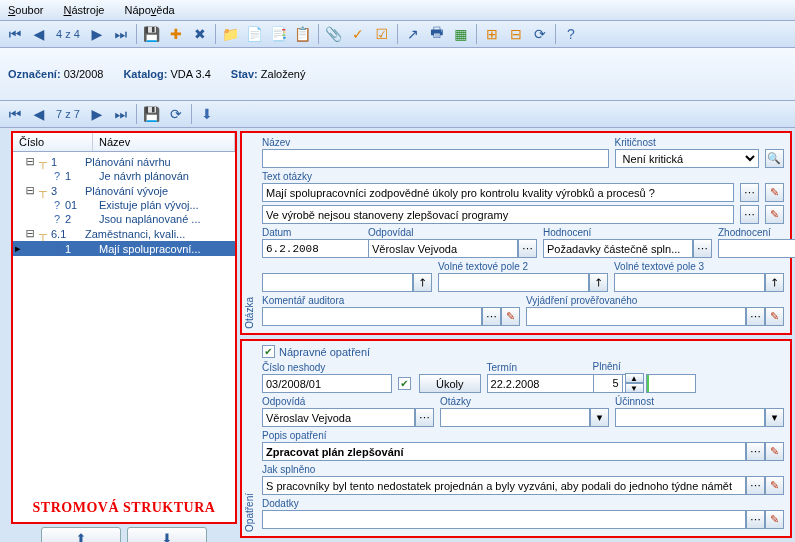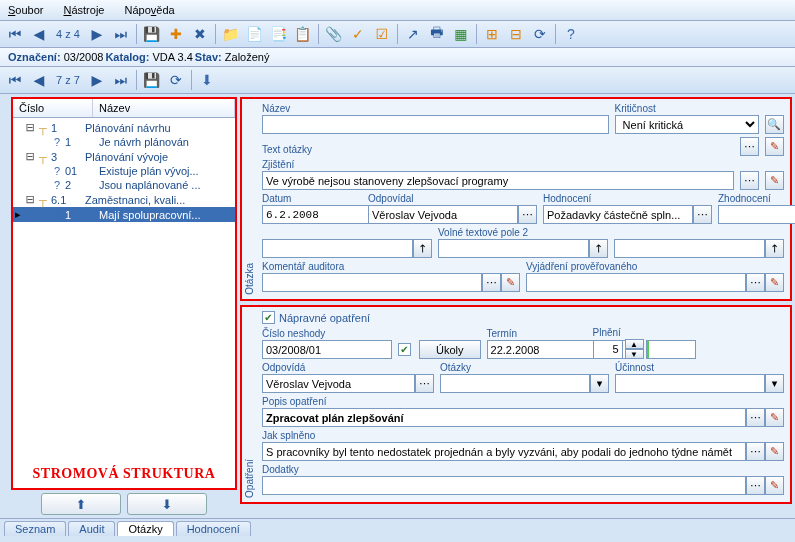--- a/index.html
+++ b/index.html
@@ -2,21 +2,21 @@
 <html><head>
 <meta charset="utf-8">
 <style>
   * { box-sizing: border-box; font-family: Tahoma, Arial, sans-serif; font-size: 11px; }
   body { margin: 0; padding: 0; background: #d6e5f5; width: 795px; height: 542px; overflow: hidden; }
   .menubar { background: linear-gradient(to bottom,#f4f9ff,#d6e5f5); padding: 2px 4px; display: flex; gap: 12px; border-bottom: 1px solid #9ac; }
   .menubar span { padding: 2px 4px; cursor: default; }
   .toolbar { background: linear-gradient(to bottom,#e8f1fc,#cde0f5); padding: 2px 4px; display: flex; align-items: center; gap: 2px; border-bottom: 1px solid #9ac; min-height: 26px; }
   .tb-btn { width: 22px; height: 22px; display: inline-flex; align-items: center; justify-content: center; border: 1px solid transparent; border-radius: 2px; cursor: pointer; font-size: 14px; color: #2a5a9a; }
   .tb-sep { width: 1px; height: 20px; background: #9ac; margin: 0 2px; }
-  .infobar { background: linear-gradient(to bottom,#f4f9ff,#e2edfa); padding: 3px 8px; display: flex; gap: 2px; border-bottom: 1px solid #9ac; text-align: center; }
+  .infobar { background: linear-gradient(to bottom,#f4f9ff,#e2edfa); padding: 20px 8px; display: flex; gap: 20px; border-bottom: 1px solid #9ac; text-align: center; }
   .infobar b { color: #1a4a8a; }
   .content { display: flex; height: calc(100% - 118px); }
   .left-pane { width: 232px; display: flex; flex-direction: column; padding: 3px; gap: 3px; margin-left: 8px; }
   .tree-box { flex: 1; background: #fff; border: 2px solid #e00; position: relative; overflow: hidden; }
   .tree-header { display: flex; background: linear-gradient(to bottom,#fff,#e8f1fc); border-bottom: 1px solid #9ac; }
   .tree-header div { padding: 3px 6px; border-right: 1px solid #ccd; }
   .tree-rows { padding: 2px 0; }
   .tree-row { display: flex; align-items: center; padding: 1px 2px; white-space: nowrap; }
   .tree-row .exp { width: 10px; text-align: center; color: #555; cursor: pointer; }
   .tree-row .ico { width: 16px; text-align: center; font-size: 11px; }
@@ -190,27 +190,27 @@
           </div>
         <div class="field" style="flex:1">
             <label>Kritičnost</label>
           <select><option>Není kritická</option></select>
         </div>
         <span class="sq-btn">🔍</span>
       </div>
       <div class="row">
         <div class="field" style="flex:1">
             <label>Text otázky</label>
+          <input value="Mají spolupracovníci zodpovědné úkoly pro kontrolu kvality výrobků a procesů ?" style="">
         </div>
         <span class="sq-btn">⋯</span>
         <span class="sq-btn edit-ico">✎</span>
       </div>
       <div class="row">
         <div class="field" style="flex:1">
-            <label>Zjištění</label>
           <input value="Ve výrobě nejsou stanoveny zlepšovací programy" style="">
         </div>
         <span class="sq-btn">⋯</span>
         <span class="sq-btn edit-ico">✎</span>
       </div>
       <div class="row">
         <div class="field" style="width:100px">
             <label>Datum</label>
           <div style="display:flex">
               <input style="flex: 1 1 0%; font-family: Liberation Mono, monospace;" value="6.2.2008">
@@ -249,20 +249,21 @@
         <div class="field" style="flex:1">
             <label>Volné textové pole 2</label>
           <div style="display:flex">
               <input style="flex: 1 1 0%;">
               <span class="sq-btn">
                 <span class="expand-ico">↗</span>
               </span>
             </div>
         </div>
         <div class="field" style="flex:1">
+            <label>Volné textové pole 3</label>
           <div style="display:flex">
               <input style="flex: 1 1 0%;">
               <span class="sq-btn">
                 <span class="expand-ico">↗</span>
               </span>
             </div>
         </div>
       </div>
       <div class="row">
         <div class="field" style="flex:1">

